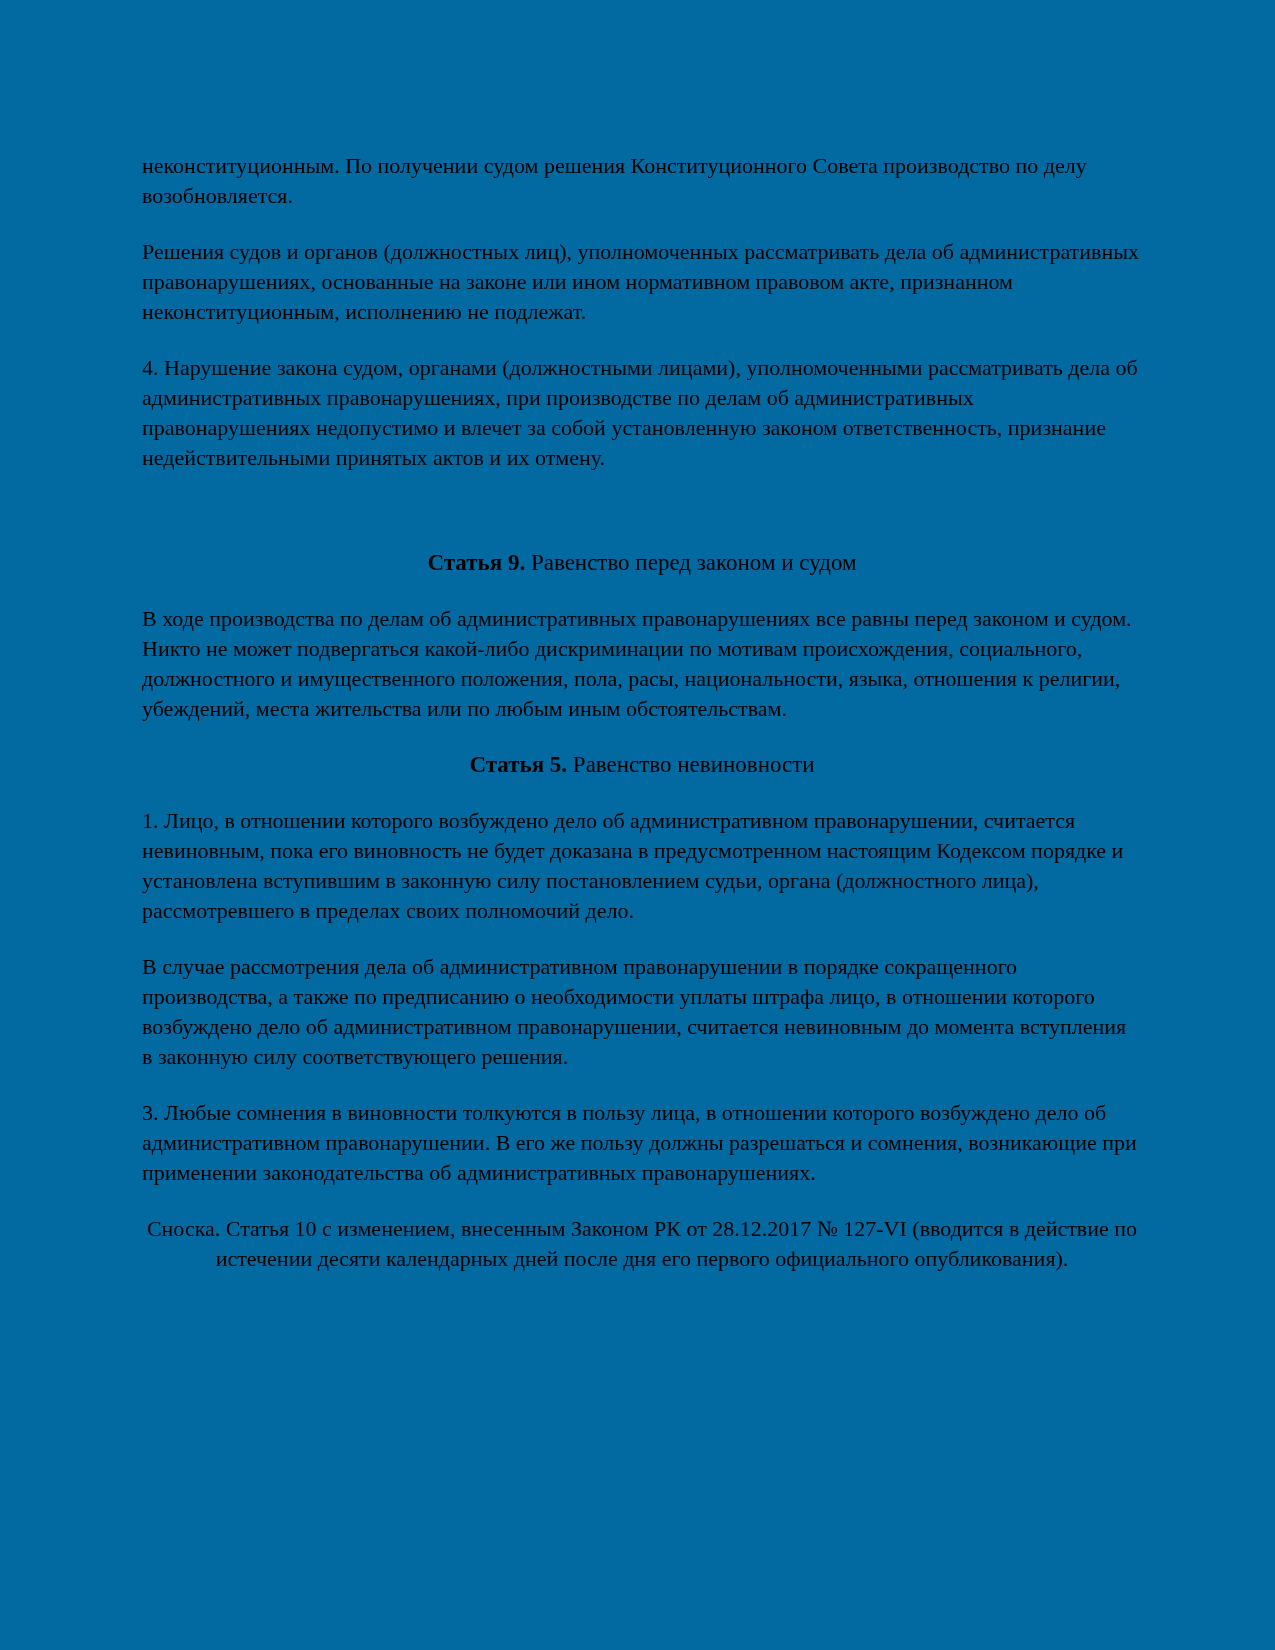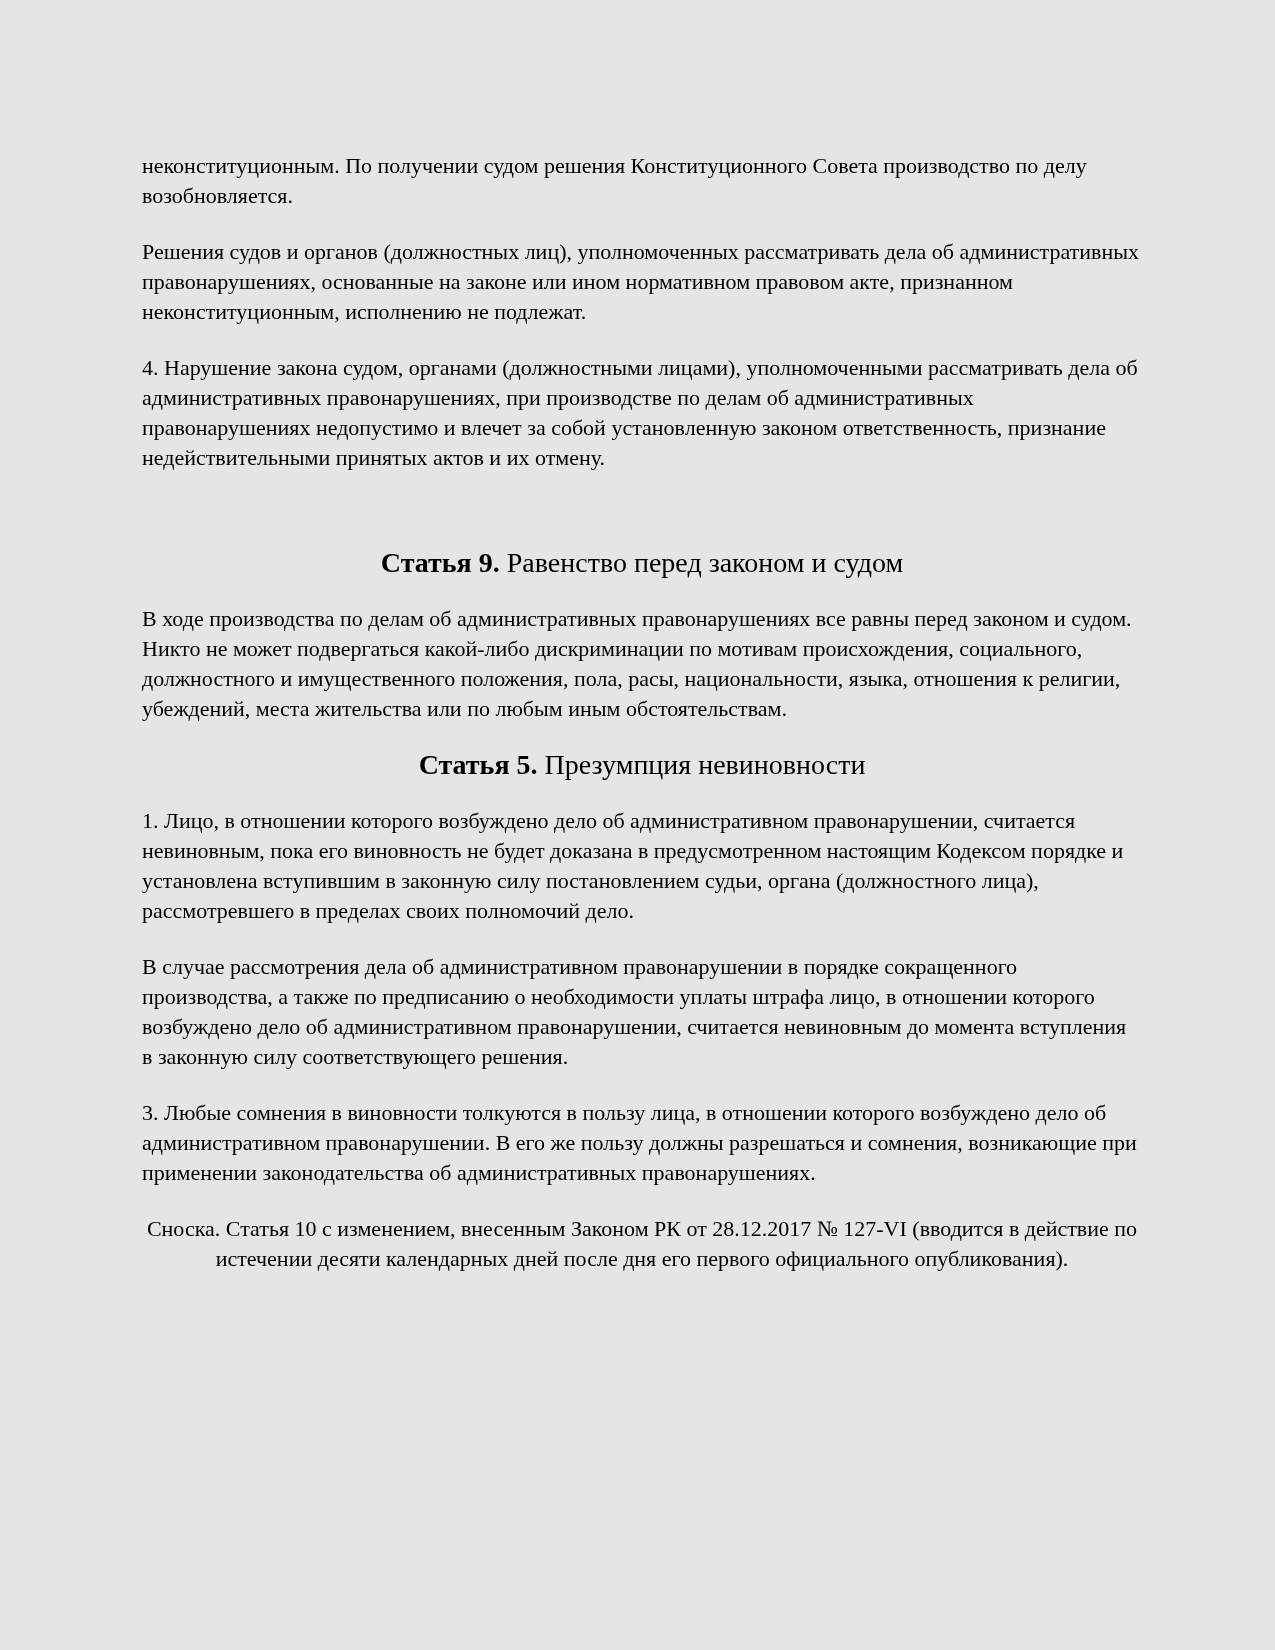--- a/index.html
+++ b/index.html
@@ -9,40 +9,40 @@
   body {
     background: #ffffff;
     color: #000000;
     font-family: "Liberation Serif", "DejaVu Serif", serif;
   }
   .page {
     position: relative;
     width: 1275px;
     min-height: 1650px;
     box-sizing: border-box;
-    background: #e5e5e5;
+    background: #0369a1;
     padding: 151px 133px 100px 142px;
   }
   .doc {
     width: 1000px;
     font-size: 22px;
     line-height: 30px;
     text-align: left;
   }
   .para {
     margin: 0 0 26px 0;
   }
   .para:last-child {
     margin-bottom: 0;
     text-align: center;
   }
   .article-heading {
     margin: 26px 0 26px 0;
     text-align: center;
-    font-size: 28px;
+    font-size: 23px;
     line-height: 30px;
     font-weight: normal;
   }
   .article-heading.gap-large {
     margin-top: 75px;
   }
   .article-number {
     font-weight: bold;
   }
 </style>
@@ -55,21 +55,21 @@
     <p class="para">неконституционным. По получении судом решения Конституционного Совета производство по делу возобновляется.</p>
 
     <p class="para">Решения судов и органов (должностных лиц), уполномоченных рассматривать дела об административных правонарушениях, основанные на законе или ином нормативном правовом акте, признанном неконституционным, исполнению не подлежат.</p>
 
     <p class="para">4. Нарушение закона судом, органами (должностными лицами), уполномоченными рассматривать дела об административных правонарушениях, при производстве по делам об административных правонарушениях недопустимо и влечет за собой установленную законом ответственность, признание недействительными принятых актов и их отмену.</p>
 
     <h2 class="article-heading gap-large"><span class="article-number">Статья 9.</span> <span>Равенство перед законом и судом</span></h2>
 
     <p class="para">В ходе производства по делам об административных правонарушениях все равны перед законом и судом. Никто не может подвергаться какой-либо дискриминации по мотивам происхождения, социального, должностного и имущественного положения, пола, расы, национальности, языка, отношения к религии, убеждений, места жительства или по любым иным обстоятельствам.</p>
 
-    <h2 class="article-heading"><span class="article-number">Статья 5.</span> <span>Презумпция невиновности</span></h2>
+    <h2 class="article-heading"><span class="article-number">Статья 5.</span> <span>Равенство невиновности</span></h2>
 
     <p class="para">1. Лицо, в отношении которого возбуждено дело об административном правонарушении, считается невиновным, пока его виновность не будет доказана в предусмотренном настоящим Кодексом порядке и установлена вступившим в законную силу постановлением судьи, органа (должностного лица), рассмотревшего в пределах своих полномочий дело.</p>
 
     <p class="para">В случае рассмотрения дела об административном правонарушении в порядке сокращенного производства, а также по предписанию о необходимости уплаты штрафа лицо, в отношении которого возбуждено дело об административном правонарушении, считается невиновным до момента вступления в законную силу соответствующего решения.</p>
 
 
     <p class="para">3. Любые сомнения в виновности толкуются в пользу лица, в отношении которого возбуждено дело об административном правонарушении. В его же пользу должны разрешаться и сомнения, возникающие при применении законодательства об административных правонарушениях.</p>
 
     <p class="para">Сноска. Статья 10 с изменением, внесенным Законом РК от 28.12.2017 № 127-VI (вводится в действие по истечении десяти календарных дней после дня его первого официального опубликования).</p>
 

